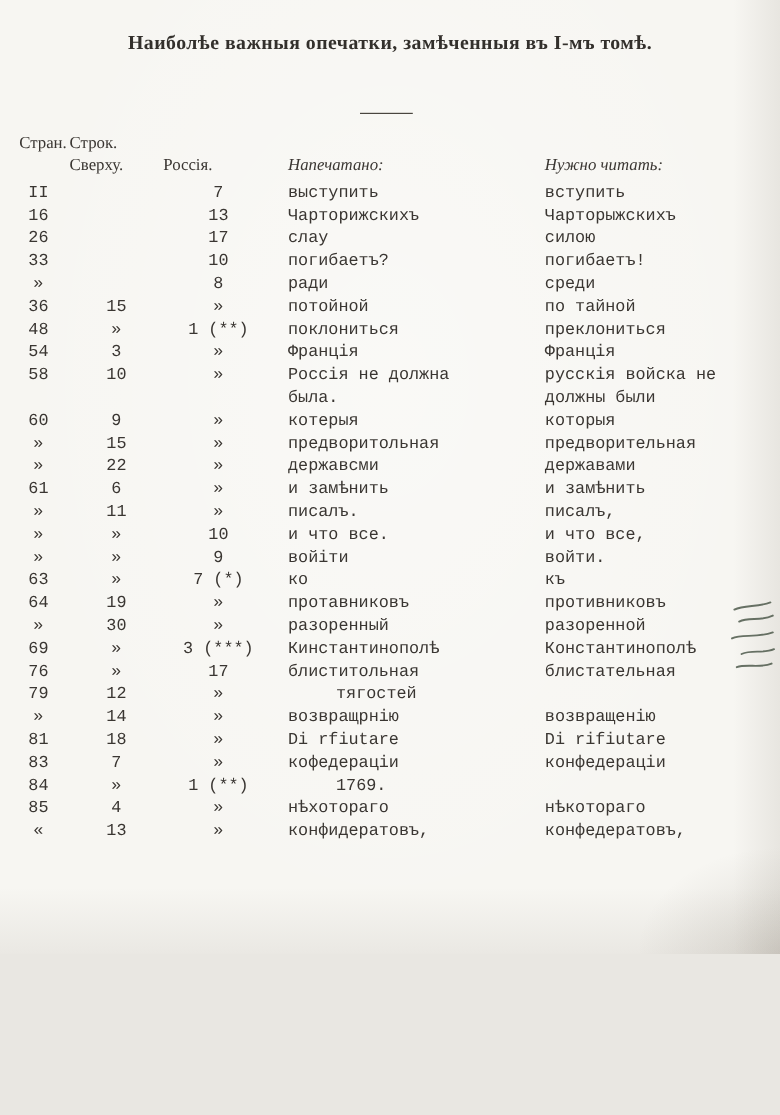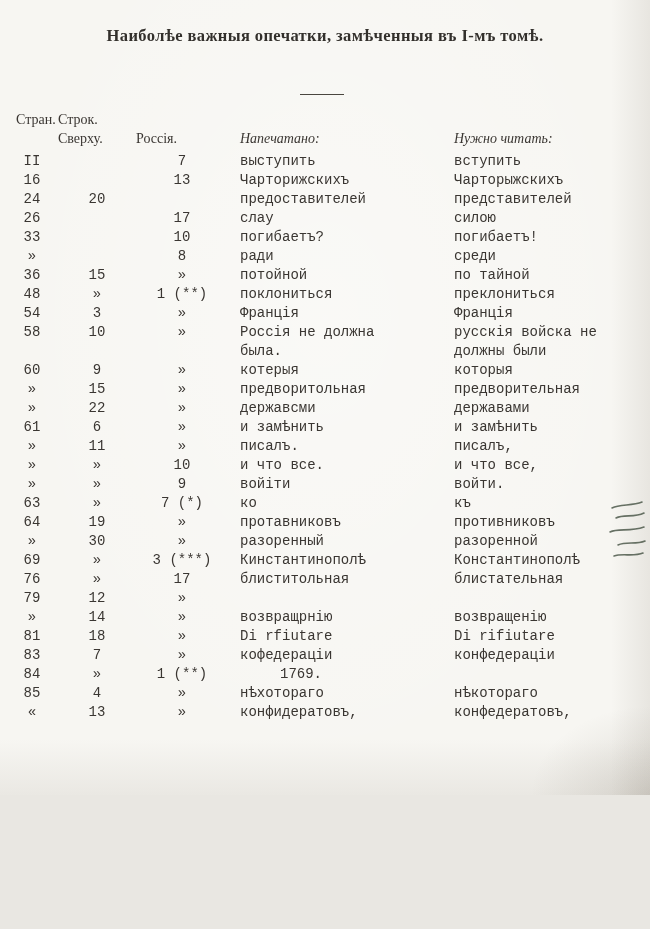--- a/index.html
+++ b/index.html
@@ -98,27 +98,20 @@
   </div>
 
   <div class="grid-row">
     <div class="c-page">16</div>
     <div class="c-top"></div>
     <div class="c-bottom">13</div>
     <div class="c-printed">Чарторижскихъ</div>
     <div class="c-correct">Чарторыжскихъ</div>
   </div>
 
-  <div class="grid-row">
-    <div class="c-page">24</div>
-    <div class="c-top">20</div>
-    <div class="c-bottom"></div>
-    <div class="c-printed">предоставителей</div>
-    <div class="c-correct">представителей</div>
-  </div>
 
   <div class="grid-row">
     <div class="c-page">26</div>
     <div class="c-top"></div>
     <div class="c-bottom">17</div>
     <div class="c-printed">слау</div>
     <div class="c-correct">силою</div>
   </div>
 
   <div class="grid-row">
@@ -264,20 +257,21 @@
     <div class="c-top">»</div>
     <div class="c-bottom">17</div>
     <div class="c-printed">блиститольная</div>
     <div class="c-correct">блистательная</div>
   </div>
 
   <div class="grid-row">
     <div class="c-page">79</div>
     <div class="c-top">12</div>
     <div class="c-bottom">»</div>
+    <div class="c-correct">тягостей</div>
   </div>
 
   <div class="grid-row">
     <div class="c-page">»</div>
     <div class="c-top">14</div>
     <div class="c-bottom">»</div>
     <div class="c-printed">возвращрнію</div>
     <div class="c-correct">возвращенію</div>
   </div>
 

